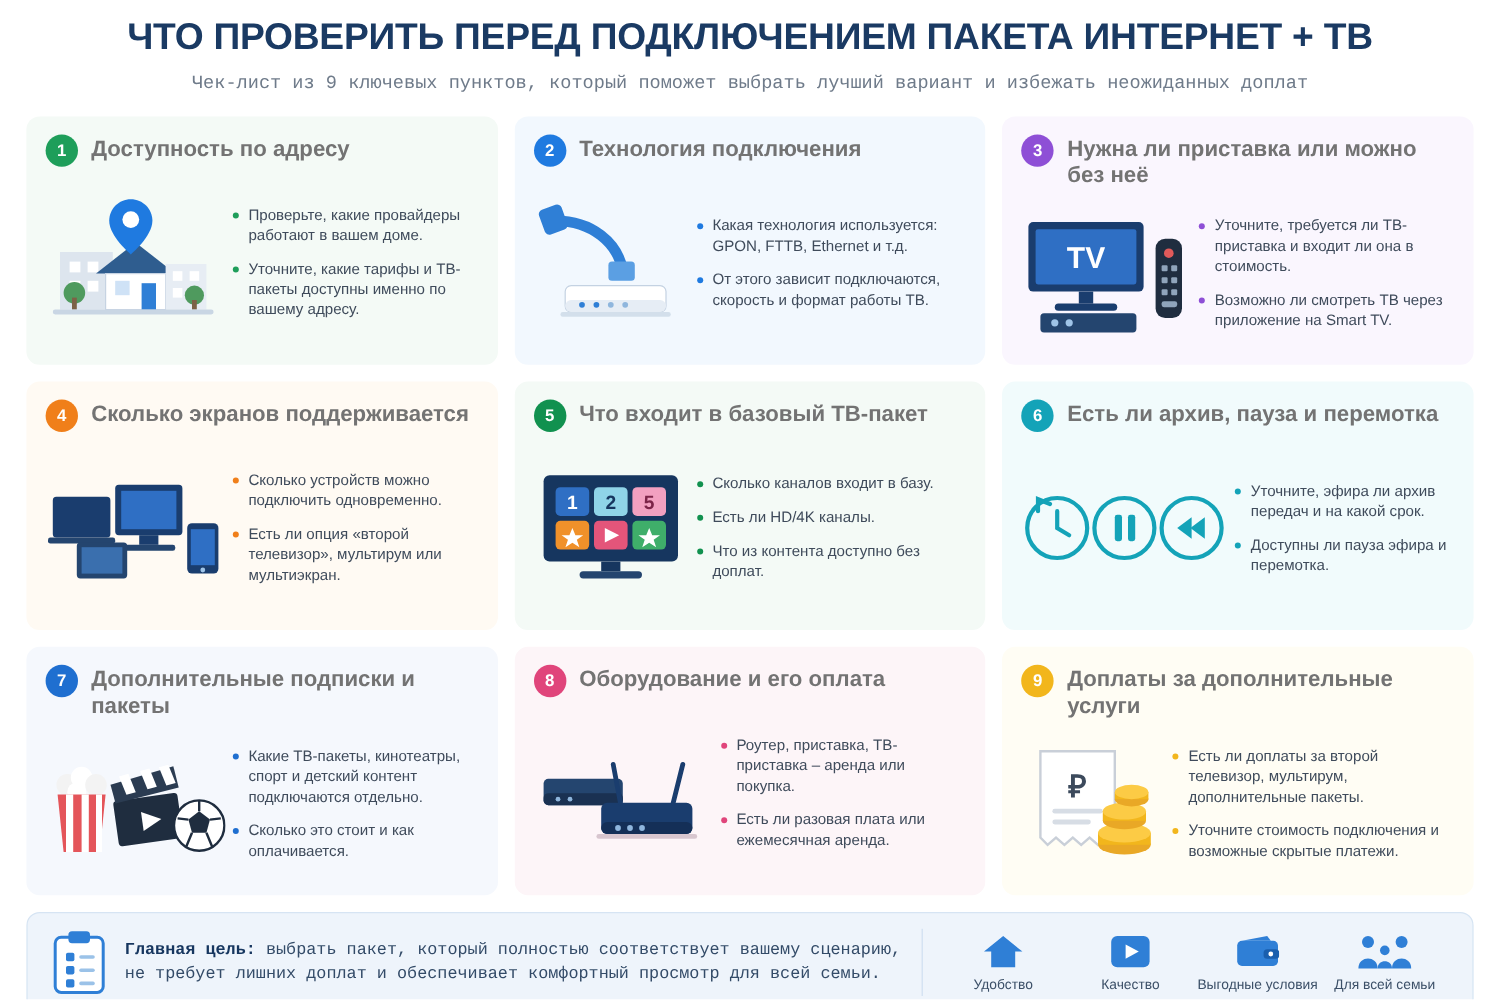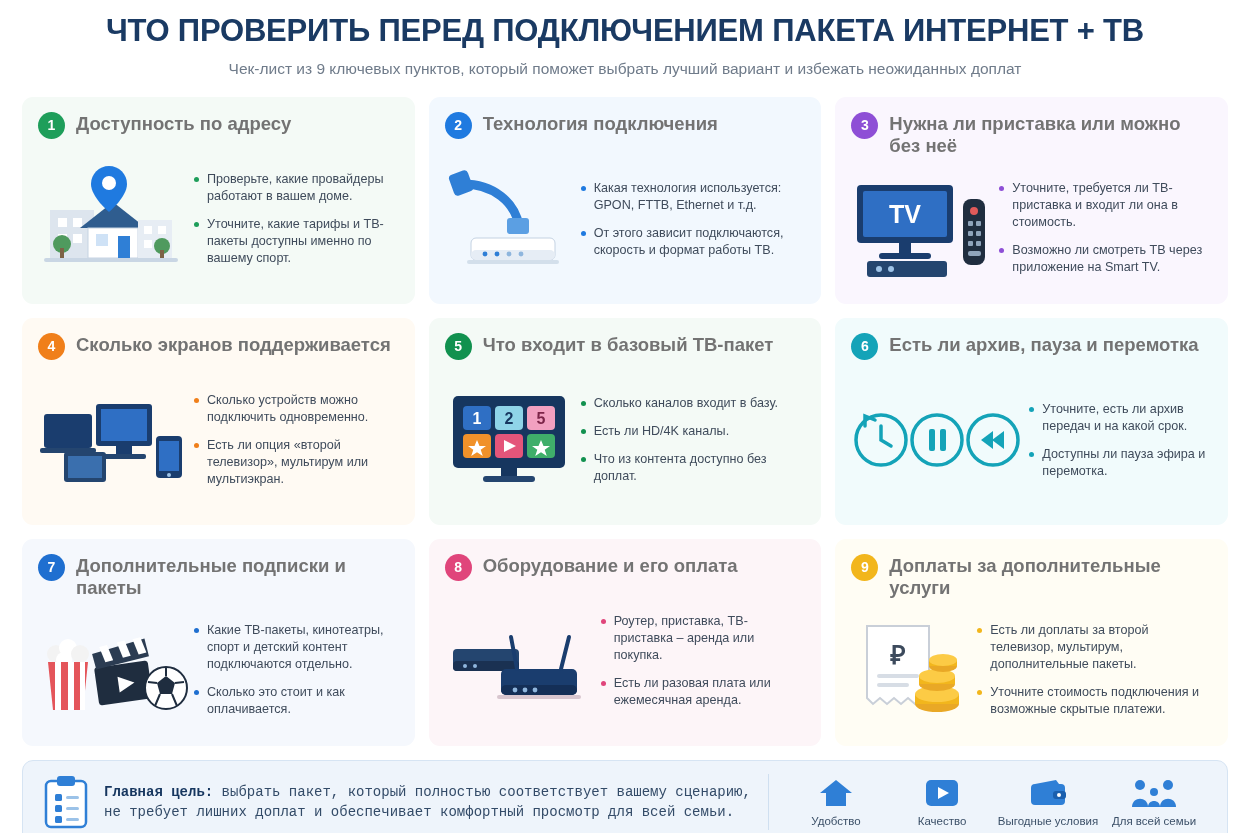--- a/index.html
+++ b/index.html
@@ -26,20 +26,21 @@
     font-weight: bold;
     letter-spacing: -0.2px;
     color: #1a3a63;
     line-height: 1.12;
   }
   .header .subtitle {
     margin: 10px 0 0 0;
     font-size: 15.5px;
     color: #6f7b8a;
     line-height: 1.3;
+    font-family: Liberation Mono, monospace;
   }
   
   .grid {
     margin: 18px 22px 0 22px;
     display: grid;
     grid-template-columns: repeat(3, 1fr);
     grid-auto-rows: 207px;
     gap: 14px;
   }
   .card {
@@ -192,21 +193,21 @@
             <rect x="22" y="86" width="4" height="10" fill="#7d6246"></rect>
             <circle cx="124" cy="84" r="8" fill="#4f9a5e"></circle>
             <rect x="122" y="88" width="4" height="8" fill="#7d6246"></rect>
             <path d="M71 4c10 0 18 8 18 18 0 13-18 28-18 28S53 35 53 22C53 12 61 4 71 4z" fill="#1f7ae0"></path>
             <circle cx="71" cy="21" r="7" fill="#fff"></circle>
             <rect x="6" y="96" width="134" height="4" rx="2" fill="#c9d6e4"></rect>
           </svg>
         </div>
         <ul class="bullets" style="--dot:#1e9e5a;">
           <li>Проверьте, какие провайдеры работают в вашем доме.</li>
-          <li>Уточните, какие тарифы и ТВ-пакеты доступны именно по вашему спорт.</li>
+          <li>Уточните, какие тарифы и ТВ-пакеты доступны именно по вашему адресу.</li>
         </ul>
       </div>
     </div>
 
     <div class="card" style="background:#f2f8fe;">
       <div class="card-head">
         <div class="num" style="background:#1f7ae0;">2</div>
         <h2>Технология подключения</h2>
       </div>
       <div class="card-body">
@@ -339,21 +340,21 @@
             <path d="M14 32 L14 22 L24 26" stroke="#14a3b8" stroke-width="3.5" fill="none" stroke-linecap="round"></path>
             <circle cx="86" cy="46" r="25" fill="none" stroke="#14a3b8" stroke-width="3.5"></circle>
             <rect x="78" y="35" width="6" height="22" rx="2" fill="#14a3b8"></rect>
             <rect x="89" y="35" width="6" height="22" rx="2" fill="#14a3b8"></rect>
             <circle cx="142" cy="46" r="25" fill="none" stroke="#14a3b8" stroke-width="3.5"></circle>
             <polygon points="141,46 153,37 153,55" fill="#14a3b8"></polygon>
             <polygon points="130,46 142,37 142,55" fill="#14a3b8"></polygon>
           </svg>
         </div>
         <ul class="bullets" style="--dot:#14a3b8;">
-          <li>Уточните, есть ли архив передач и на какой срок.</li>
+          <li>Уточните, эфира ли архив передач и на какой срок.</li>
           <li>Доступны ли пауза эфира и перемотка.</li>
         </ul>
       </div>
     </div>
 
     <div class="card" style="background:#f5f8fd;">
       <div class="card-head">
         <div class="num" style="background:#1f6fd0;">7</div>
         <h2>Дополнительные подписки и пакеты</h2>
       </div>

